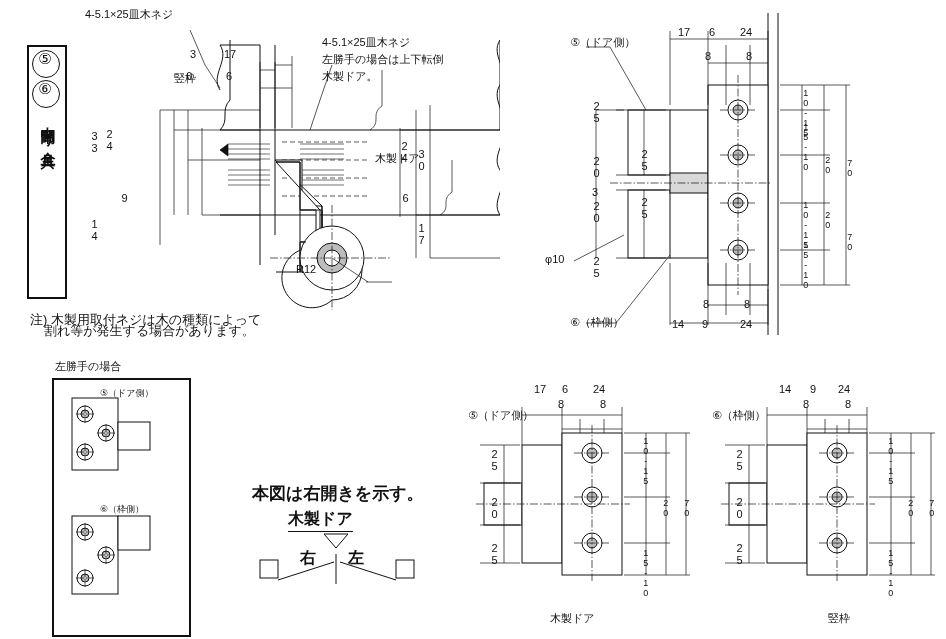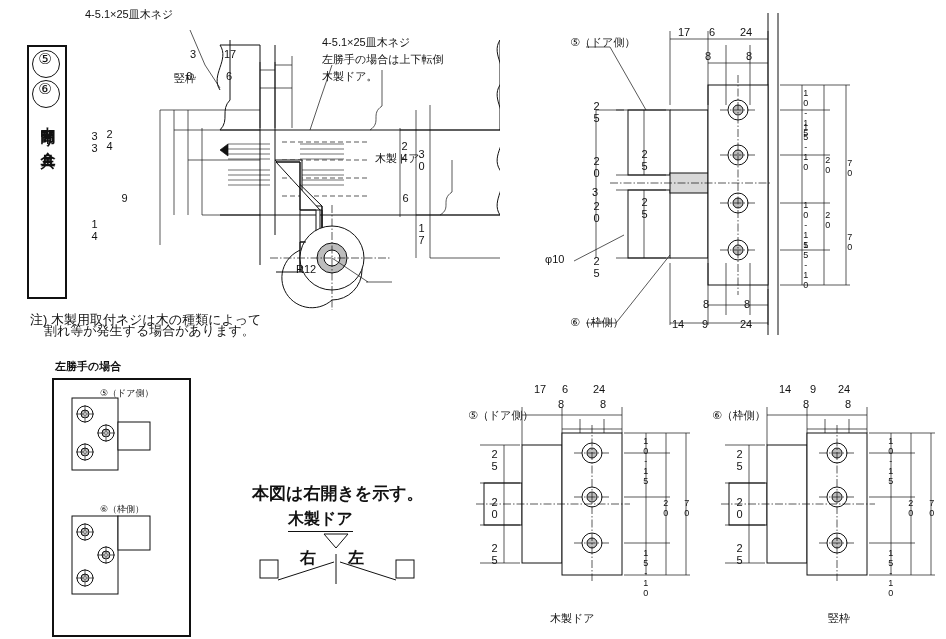--- a/index.html
+++ b/index.html
@@ -198,21 +198,21 @@
 
 <div class="abs lbl-sm vert" style="left:800px;top:88px;">10-15</div>
 <div class="abs lbl-sm vert" style="left:800px;top:122px;">15-10</div>
 <div class="abs lbl-sm vert" style="left:822px;top:155px;">20</div>
 <div class="abs lbl-sm vert" style="left:844px;top:158px;">70</div>
 <div class="abs lbl-sm vert" style="left:800px;top:200px;">10-15</div>
 <div class="abs lbl-sm vert" style="left:800px;top:240px;">15-10</div>
 <div class="abs lbl-sm vert" style="left:822px;top:210px;">20</div>
 <div class="abs lbl-sm vert" style="left:844px;top:232px;">70</div>
 
-<div class="abs lbl" style="left:55px;top:360px;font-weight:bold;">左勝手の場合</div>
+<div class="abs lbl" style="left:55px;top:360px;">左勝手の場合</div>
 <div class="abs tbox" style="left:52px;top:378px;width:135px;height:255px;"></div>
 
 <svg class="abs" width="125" height="110" style="left:58px;top:384px;">
   <rect class="nofill" x="14" y="14" width="46" height="72" stroke-dasharray="0"></rect>
   <rect class="fillw" x="60" y="38" width="32" height="28"></rect>
   <g>
     <circle class="fillw" cx="27" cy="30" r="8"></circle>
       <circle class="fillgg" cx="27" cy="30" r="4"></circle>
     <circle class="fillw" cx="27" cy="68" r="8"></circle>
       <circle class="fillgg" cx="27" cy="68" r="4"></circle>

